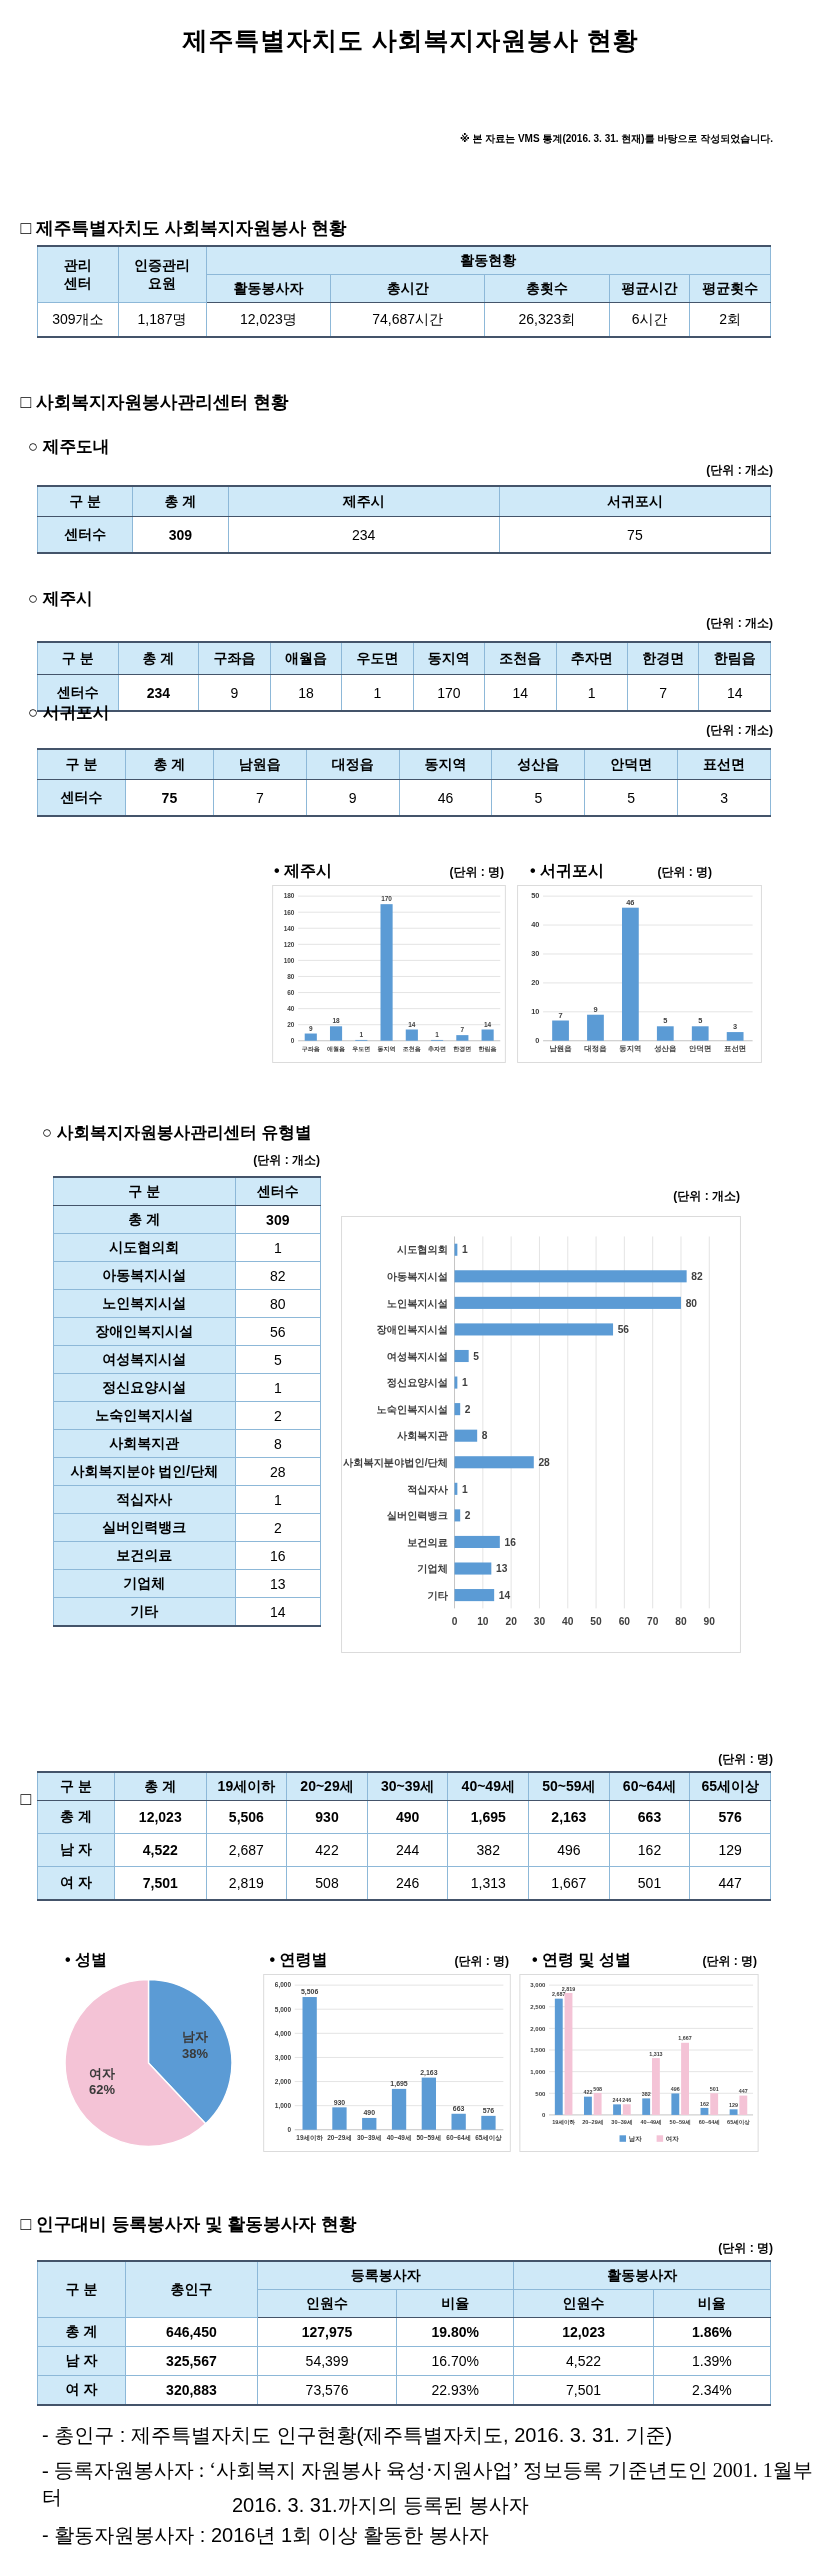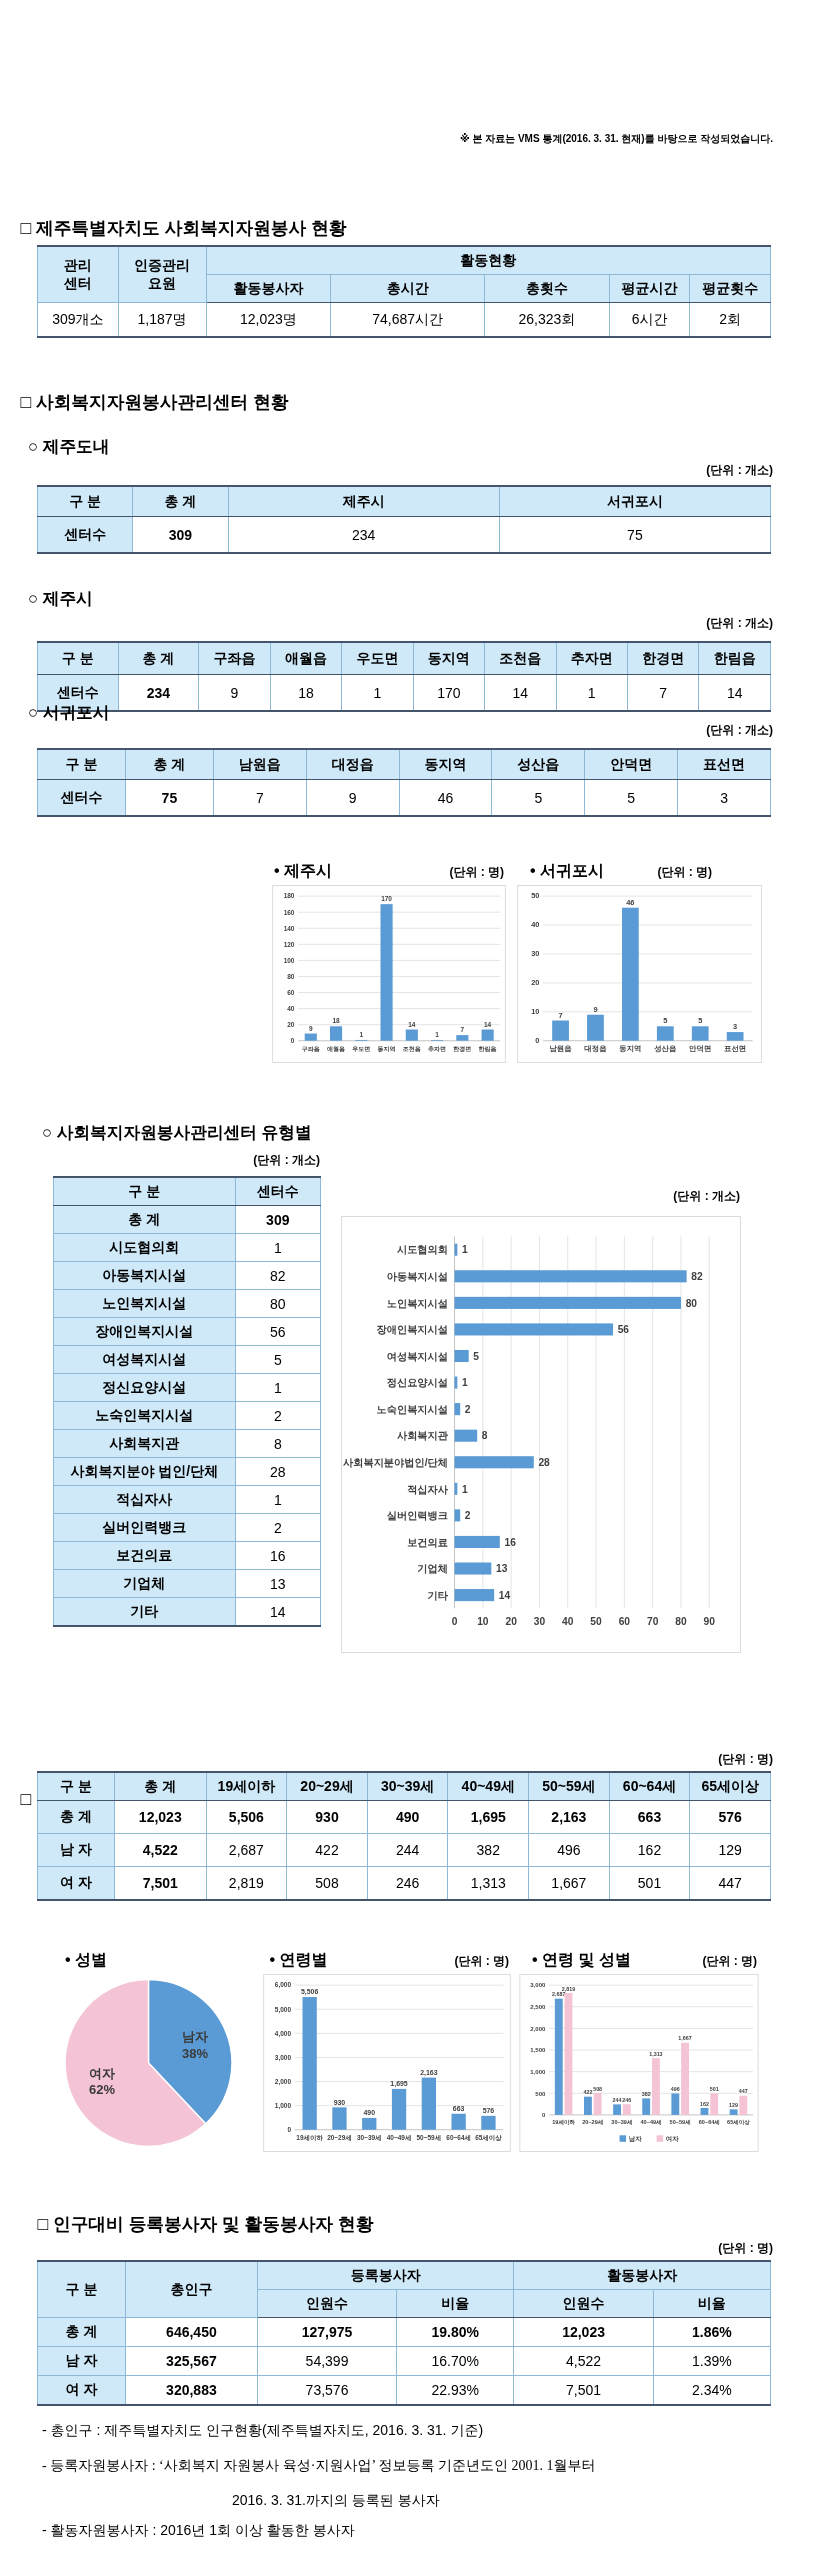--- a/index.html
+++ b/index.html
@@ -24,28 +24,29 @@
   .t-island th{height:29px}.t-island td{height:35px}
   .t-city th{height:31px}.t-city td{height:35px}
   .t-seo th{height:29px}.t-seo td{height:35px}
   .t-type th,.t-type td{height:27px}
   .t-age th{height:27px}.t-age td{height:32px}
   .t-pop th{height:27px}.t-pop td{height:28px}
   .chart-block{overflow:visible;}
   .chart-head{display:flex;justify-content:space-between;align-items:baseline;height:24px;padding:0 1.9px;}
   .chart-title{font-size:16px;font-weight:bold;}
   .chart-unit{font-size:12px;font-weight:bold;}
-  .fnote{font-size:14px;font-weight:500;}
+  .fnote{font-size:20px;font-weight:500;}
   svg text{font-family:"Liberation Sans","DejaVu Sans",sans-serif;}
 </style>
 </head>
 <body>
 
 <div class="page">
 
+  <div class="abs doc-title">제주특별자치도 사회복지자원봉사 현황</div>
   <div class="abs note">※ 본 자료는 VMS 통계(2016. 3. 31. 현재)를 바탕으로 작성되었습니다.</div>
 
   <div class="abs h1" style="top:216px;">□ 제주특별자치도 사회복지자원봉사 현황</div>
   <div class="abs tbl t-overview" style="top:245px;left:37px;width:734px;">
       <table>
         <colgroup>
           <col style="width: 11%;">
           <col style="width: 12%;">
           <col style="width: 17%;">
           <col style="width: 21%;">
@@ -625,21 +626,21 @@
         <rect x="237.28571428571428" y="131.14" width="8.485714285714286" height="20.86" fill="#f4c3d6"></rect>
         <text x="241.5285714285714" y="128.64" text-anchor="middle" font-size="5.8" font-weight="bold" fill="#404040">447</text>
         <text x="236.28571428571428" y="162" text-anchor="middle" font-size="6" font-weight="bold" fill="#404040">65세이상</text>
         <rect x="108" y="174" width="7" height="7" fill="#5b9bd5"></rect>
         <text x="118" y="180.5" font-size="7" font-weight="bold" fill="#404040">남자</text>
         <rect x="148" y="174" width="7" height="7" fill="#f4c3d6"></rect>
         <text x="158" y="180.5" font-size="7" font-weight="bold" fill="#404040">여자</text>
       </svg>
   </div>
 
-  <div class="abs h1" style="top:2212px;margin-left:17px;">□ 인구대비 등록봉사자 및 활동봉사자 현황</div>
+  <div class="abs h1" style="top:2212px;">□ 인구대비 등록봉사자 및 활동봉사자 현황</div>
   <div class="abs unit" style="top:2240px;right:48px;">(단위 : 명)</div>
   <div class="abs tbl t-pop" style="top:2260px;left:37px;width:734px;">
       <table>
         <colgroup>
           <col style="width: 12%;">
           <col style="width: 18%;">
           <col style="width: 19%;">
           <col style="width: 16%;">
           <col style="width: 19%;">
           <col style="width: 16%;">

